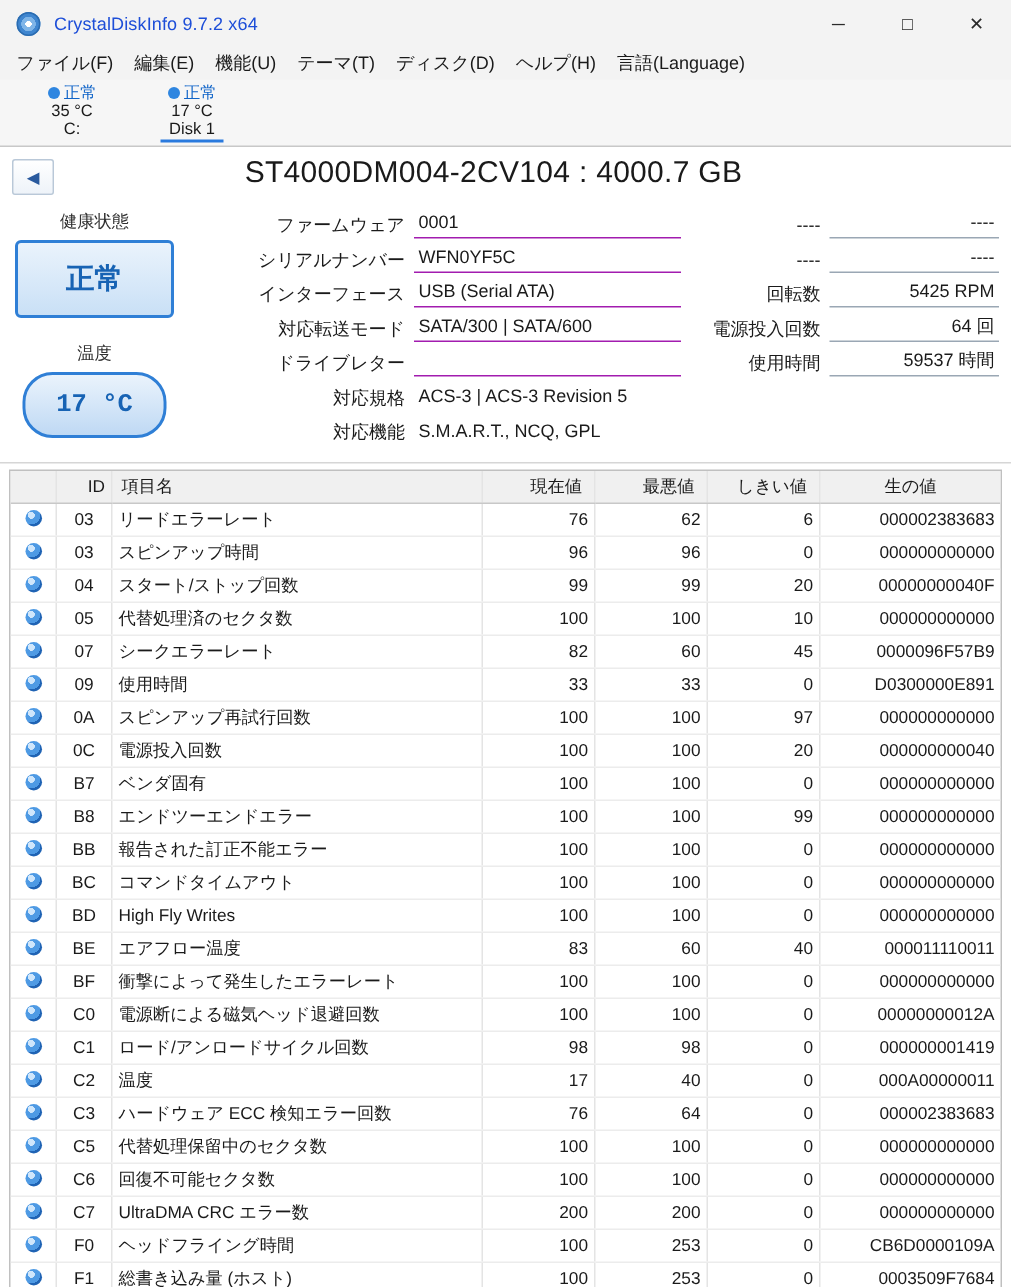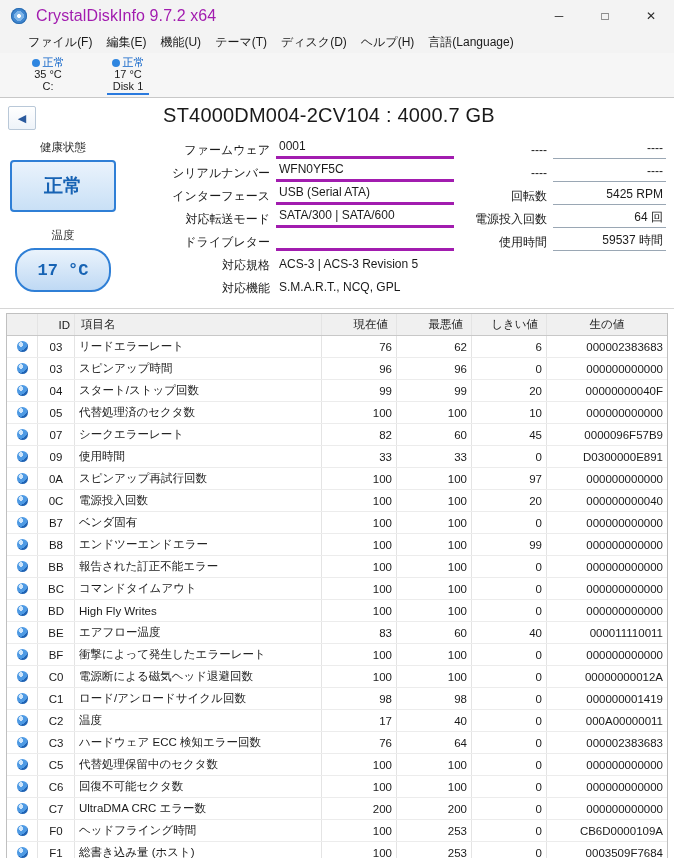--- a/index.html
+++ b/index.html
@@ -41,42 +41,42 @@
   }
   .title-icon .disc {
     position: absolute;
     left: 0; top: 0;
     width: 16px; height: 16px;
     border-radius: 50%;
     background: radial-gradient(circle at 50% 50%, #ffffff 0 18%, #7fb5e8 19% 42%, #3f86d0 43% 78%, #1e5fa8 79% 100%);
     box-shadow: 0 0 0 1px #2b6cb0 inset;
   }
   .title-text {
-    font-size: 16px;
-    color: #a21caf;
+    font-size: 12px;
+    color: #1d4ed8;
     letter-spacing: 0.1px;
   }
   .title-spacer { flex: 1 1 auto; }
   .win-btn {
     width: 46px;
     height: 31px;
     display: flex;
     align-items: center;
     justify-content: center;
     font-size: 12px;
     color: #2a2a2a;
   }
 
   
   .menubar {
     height: 22px;
     display: flex;
     align-items: center;
     background: #f3f3f3;
-    padding-left: 21px;
+    padding-left: 4px;
     flex: 0 0 auto;
     border-bottom: 0px;
   }
   .menu-item {
     padding: 2px 7px;
     font-size: 12px;
     color: #1a1a1a;
     line-height: 16px;
   }
 
@@ -216,21 +216,21 @@
     font-size: 12px;
     color: #1a1a1a;
     padding-right: 6px;
     width: 126px;
     line-height: 18px;
   }
   .field-value {
     flex: 1 1 auto;
     font-size: 12px;
     color: #1a1a1a;
-    border-bottom: 3px solid #a21caf;
+    border-bottom: 1px solid #a21caf;
     padding: 0 2px 1px 3px;
     line-height: 17px;
     min-height: 17px;
   }
   .field-value.noline { border-bottom: none; }
 
   .fields-right {
     position: absolute;
     right: 8px;
     top: 38px;

